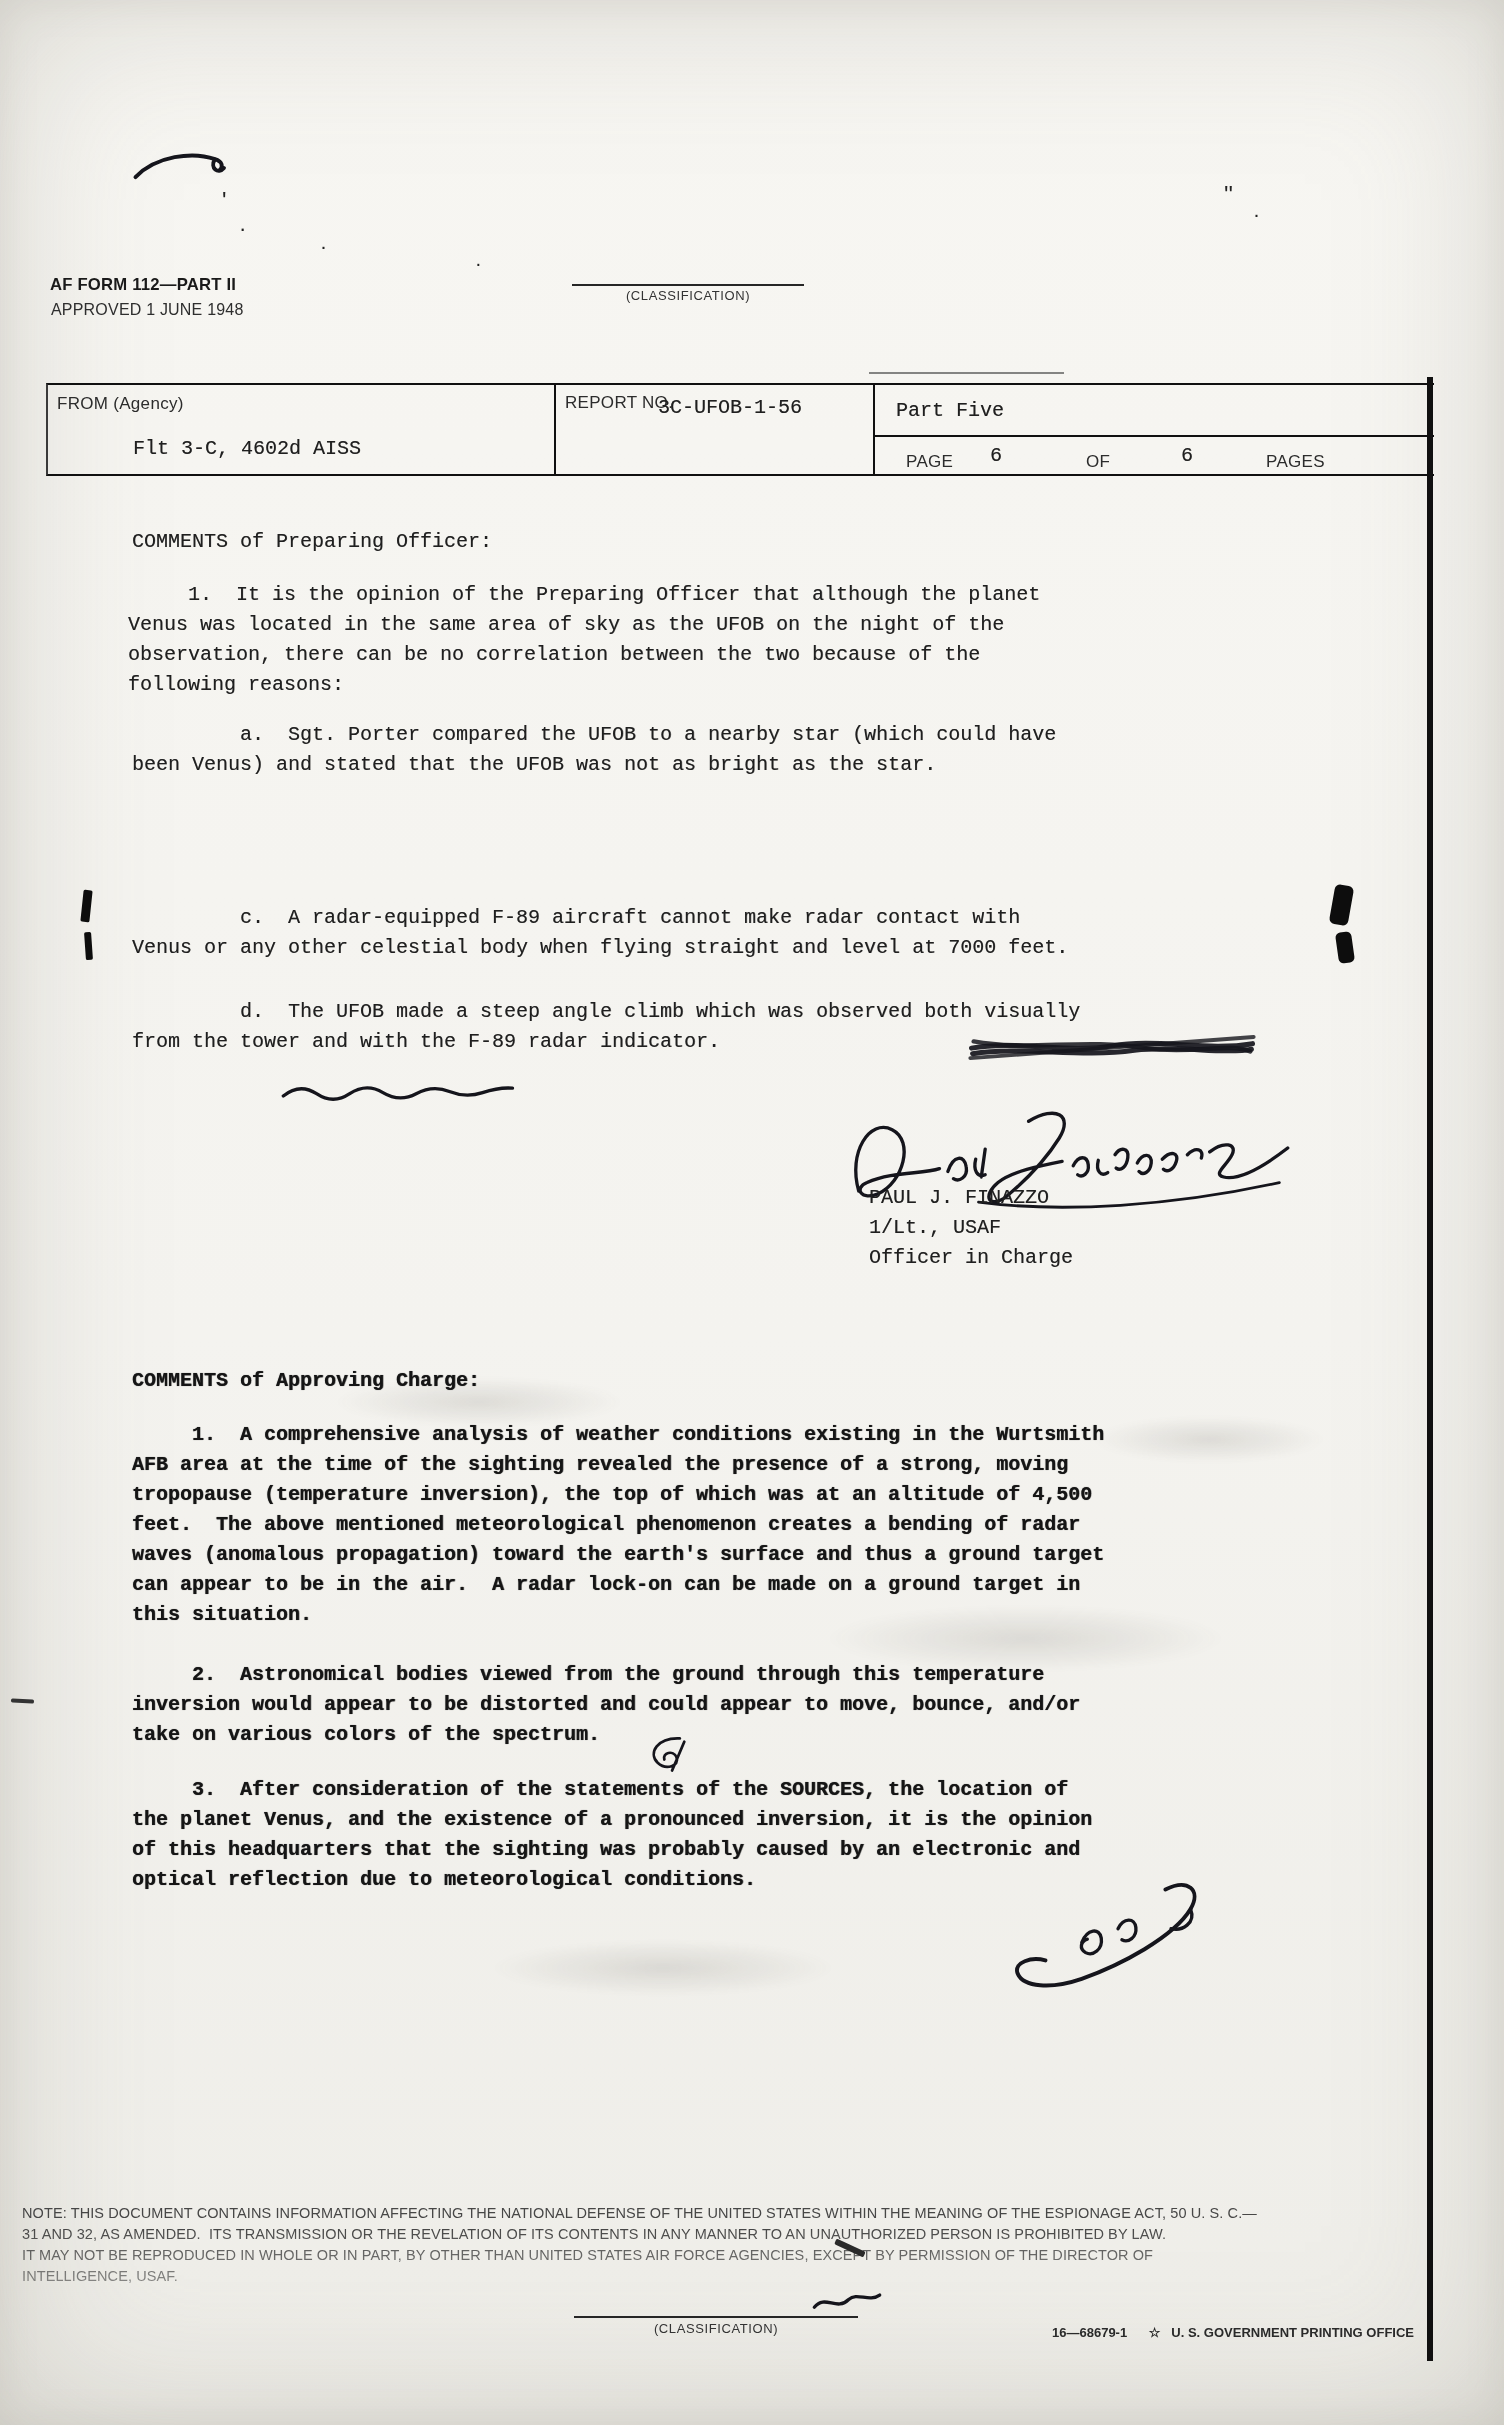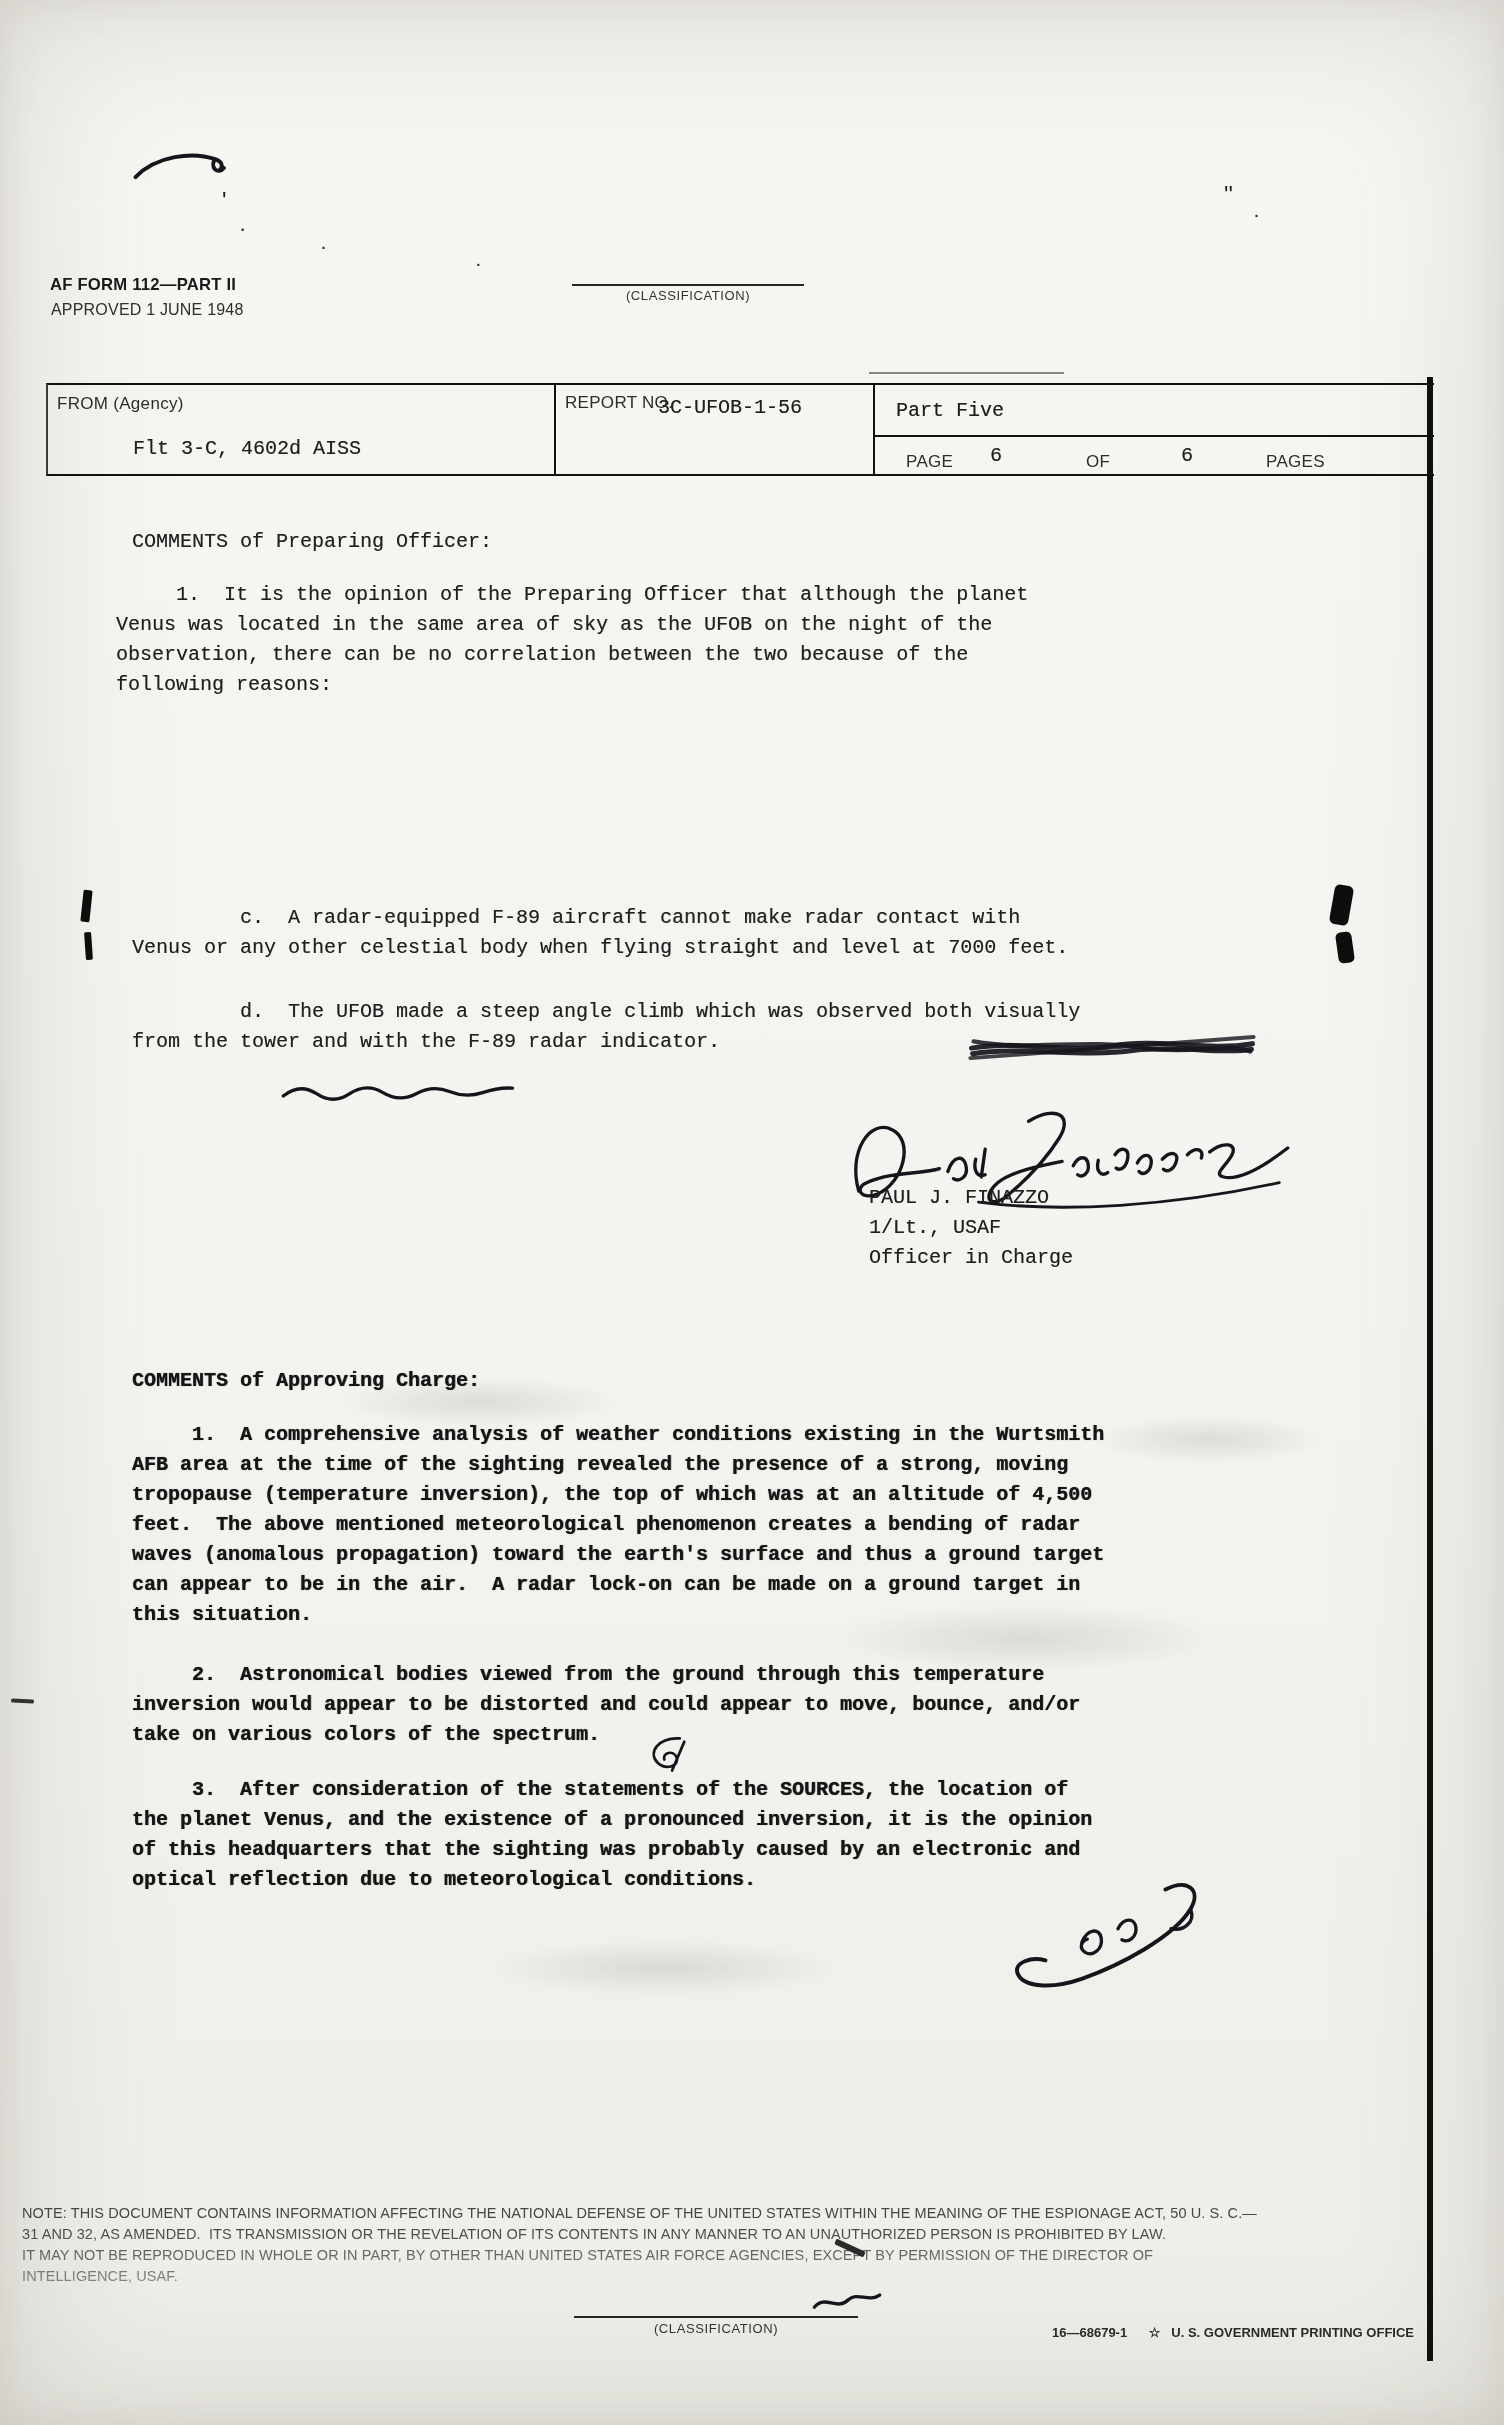--- a/index.html
+++ b/index.html
@@ -104,24 +104,26 @@
     <div class="abs tw" style="left:848px;top:11px;">Part Five</div>
     <div class="abs rule" style="left:825px;top:50px;width:561px;height:2.2px;background:#101010;"></div>
     <div class="abs print-label" style="left:858px;top:67px;">PAGE</div>
     <div class="abs tw" style="left:942px;top:56px;">6</div>
     <div class="abs print-label" style="left:1038px;top:67px;">OF</div>
     <div class="abs tw" style="left:1133px;top:56px;">6</div>
     <div class="abs print-label" style="left:1218px;top:67px;">PAGES</div>
   </div>
 
   <div class="abs tw" style="left:132px;top:527px;">COMMENTS of Preparing Officer:</div>
-  <div class="abs tw" style="left:116px;top:580px;">     1.  It is the opinion of the Preparing Officer that although the planet
+  <div class="abs tw" style="left:128px;top:580px;">     1.  It is the opinion of the Preparing Officer that although the planet
 Venus was located in the same area of sky as the UFOB on the night of the
 observation, there can be no correlation between the two because of the
 following reasons:</div>
+  <div class="abs tw" style="left:132px;top:720px;">         a.  Sgt. Porter compared the UFOB to a nearby star (which could have
+been Venus) and stated that the UFOB was not as bright as the star.</div>
   <div class="abs tw" style="left:132px;top:903px;">         c.  A radar-equipped F-89 aircraft cannot make radar contact with
 Venus or any other celestial body when flying straight and level at 7000 feet.</div>
   <div class="abs tw" style="left:132px;top:997px;">         d.  The UFOB made a steep angle climb which was observed both visually
 from the tower and with the F-89 radar indicator.</div>
 
   <svg class="abs" style="left:967px;top:1029px;" width="290" height="36" viewBox="0 0 520 64">
     <path class="ink" stroke-width="9" opacity=".92" d="M8,34 C90,20 180,44 260,30 C340,16 430,40 512,26"></path>
     <path class="ink" stroke-width="9" opacity=".92" d="M10,44 C100,30 200,52 300,38 C380,28 460,46 510,36"></path>
     <path class="ink" stroke-width="8" opacity=".85" d="M12,22 C110,40 210,16 320,34 C400,46 470,24 508,40"></path>
     <path class="ink" stroke-width="7" opacity=".8" d="M6,52 L514,14"></path>

